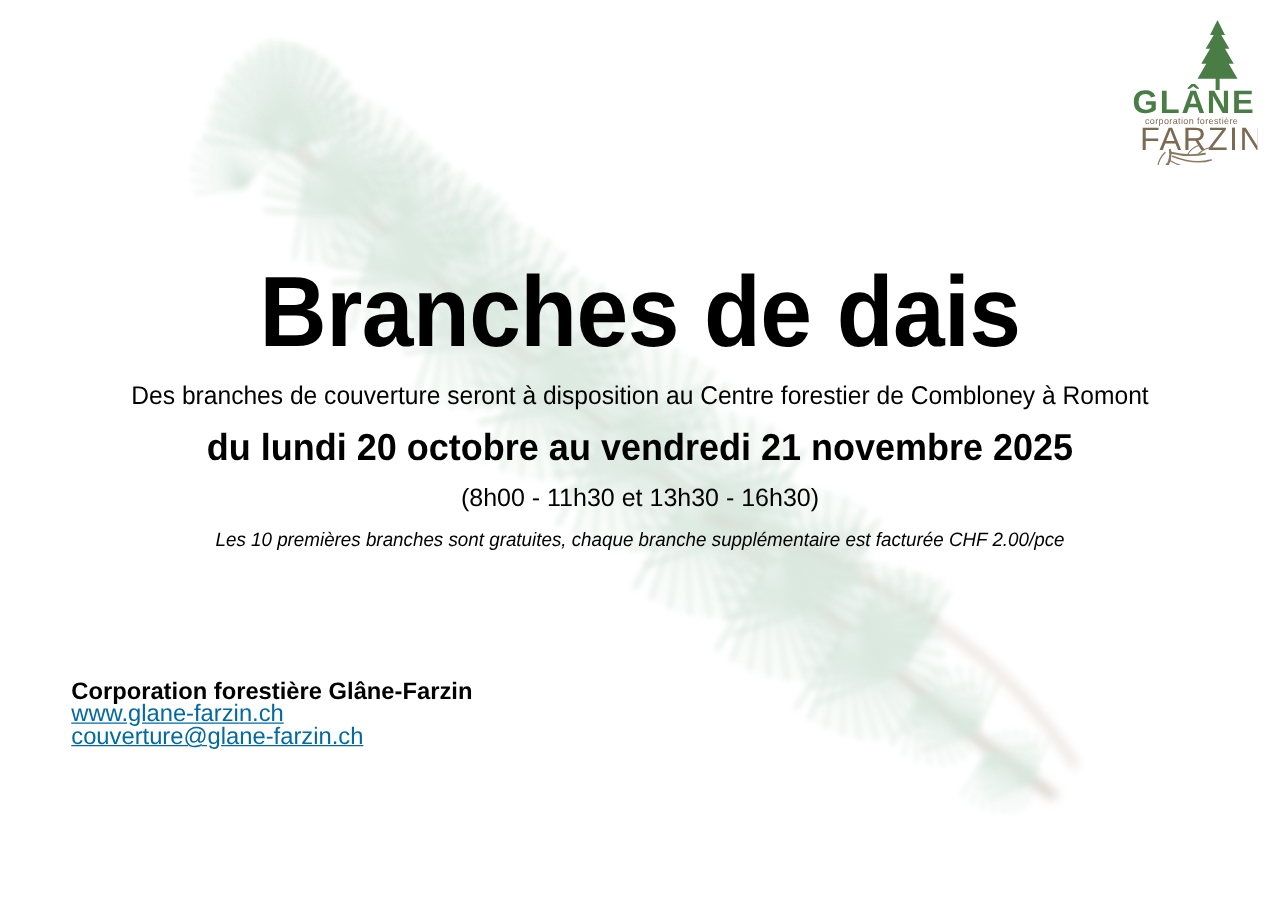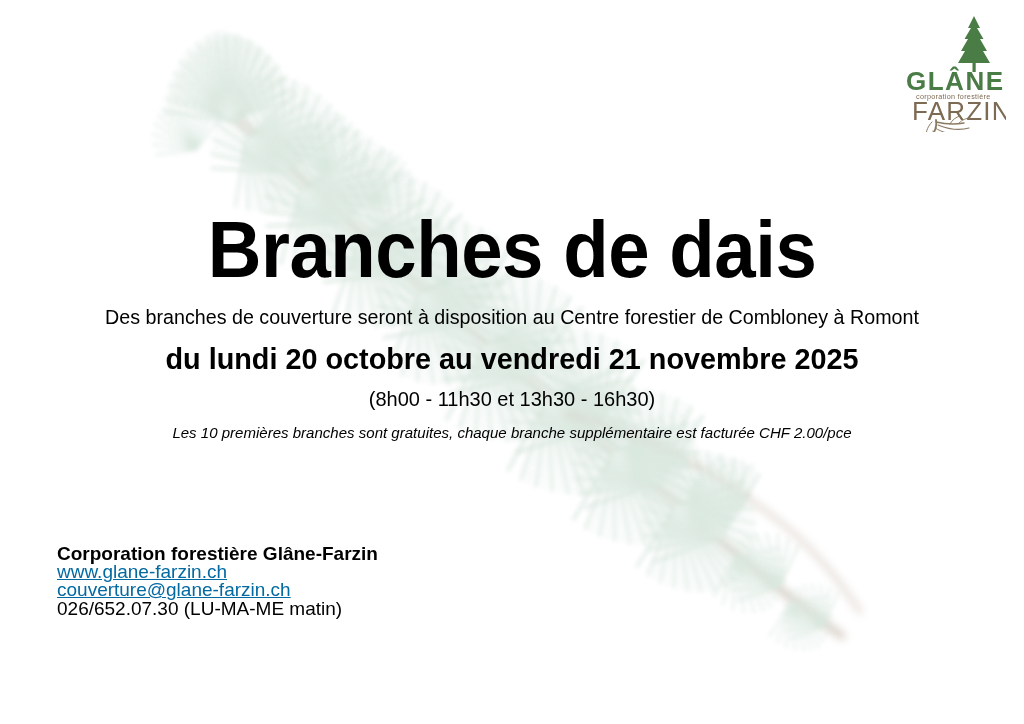--- a/index.html
+++ b/index.html
@@ -267,14 +267,13 @@
   <div id="poster-subtitle">Des branches de couverture seront à disposition au Centre forestier de Combloney à Romont</div>
   <div id="poster-dates">du lundi 20 octobre au vendredi 21 novembre 2025</div>
   <div id="poster-hours">(8h00 - 11h30 et 13h30 - 16h30)</div>
   <div id="poster-note">Les 10 premières branches sont gratuites, chaque branche supplémentaire est facturée CHF 2.00/pce</div>
 </div>
 
 <div id="contact-block">
   <span class="line org">Corporation forestière Glâne-Farzin</span>
   <span class="line link">www.glane-farzin.ch</span>
   <span class="line link">couverture@glane-farzin.ch</span>
-  <span class="line">026/652.07.30 (LU-MA-ME matin)</span>
 </div>
 
 </body></html>

